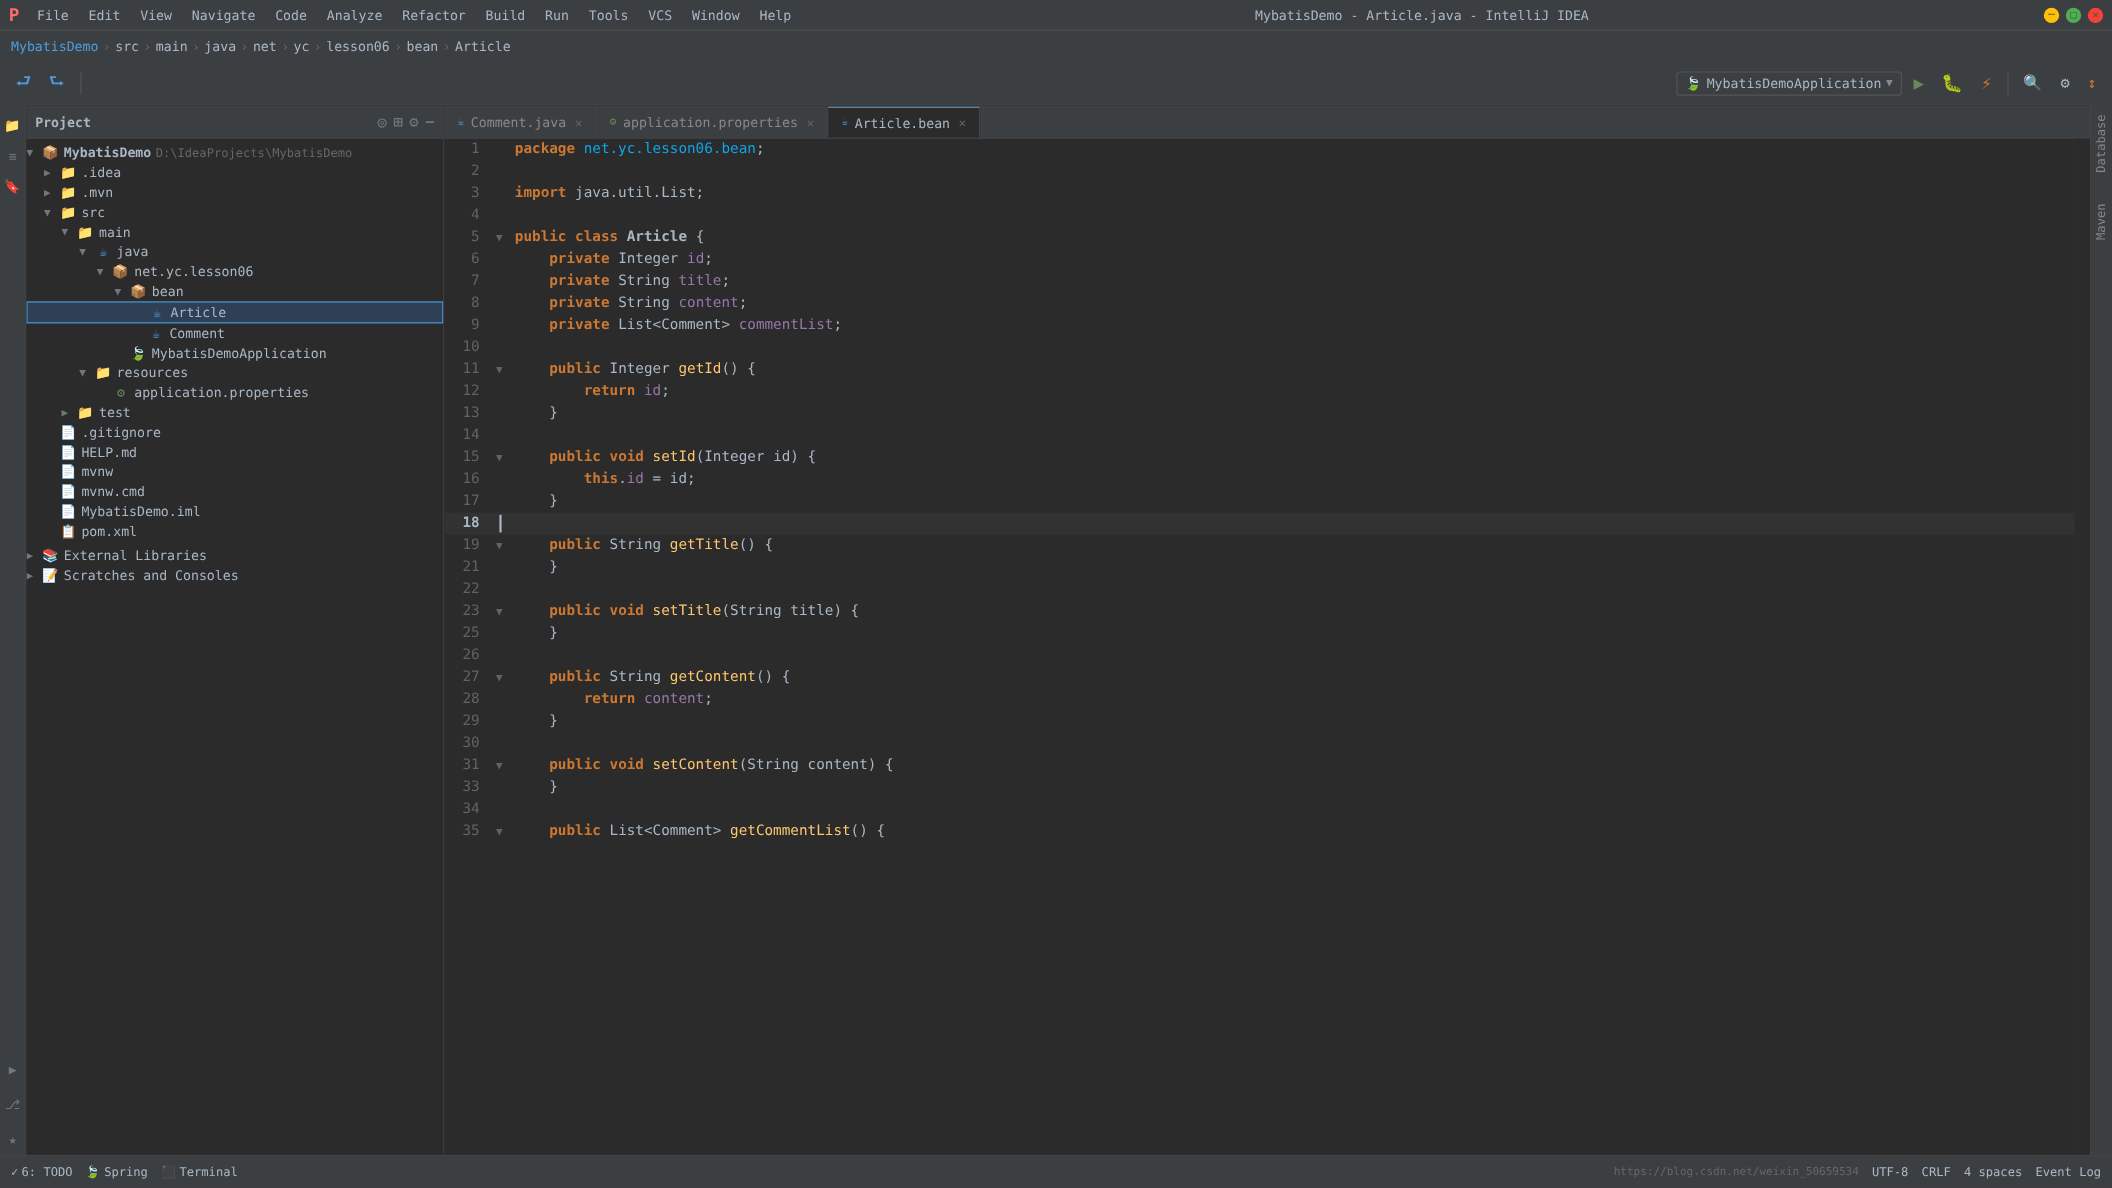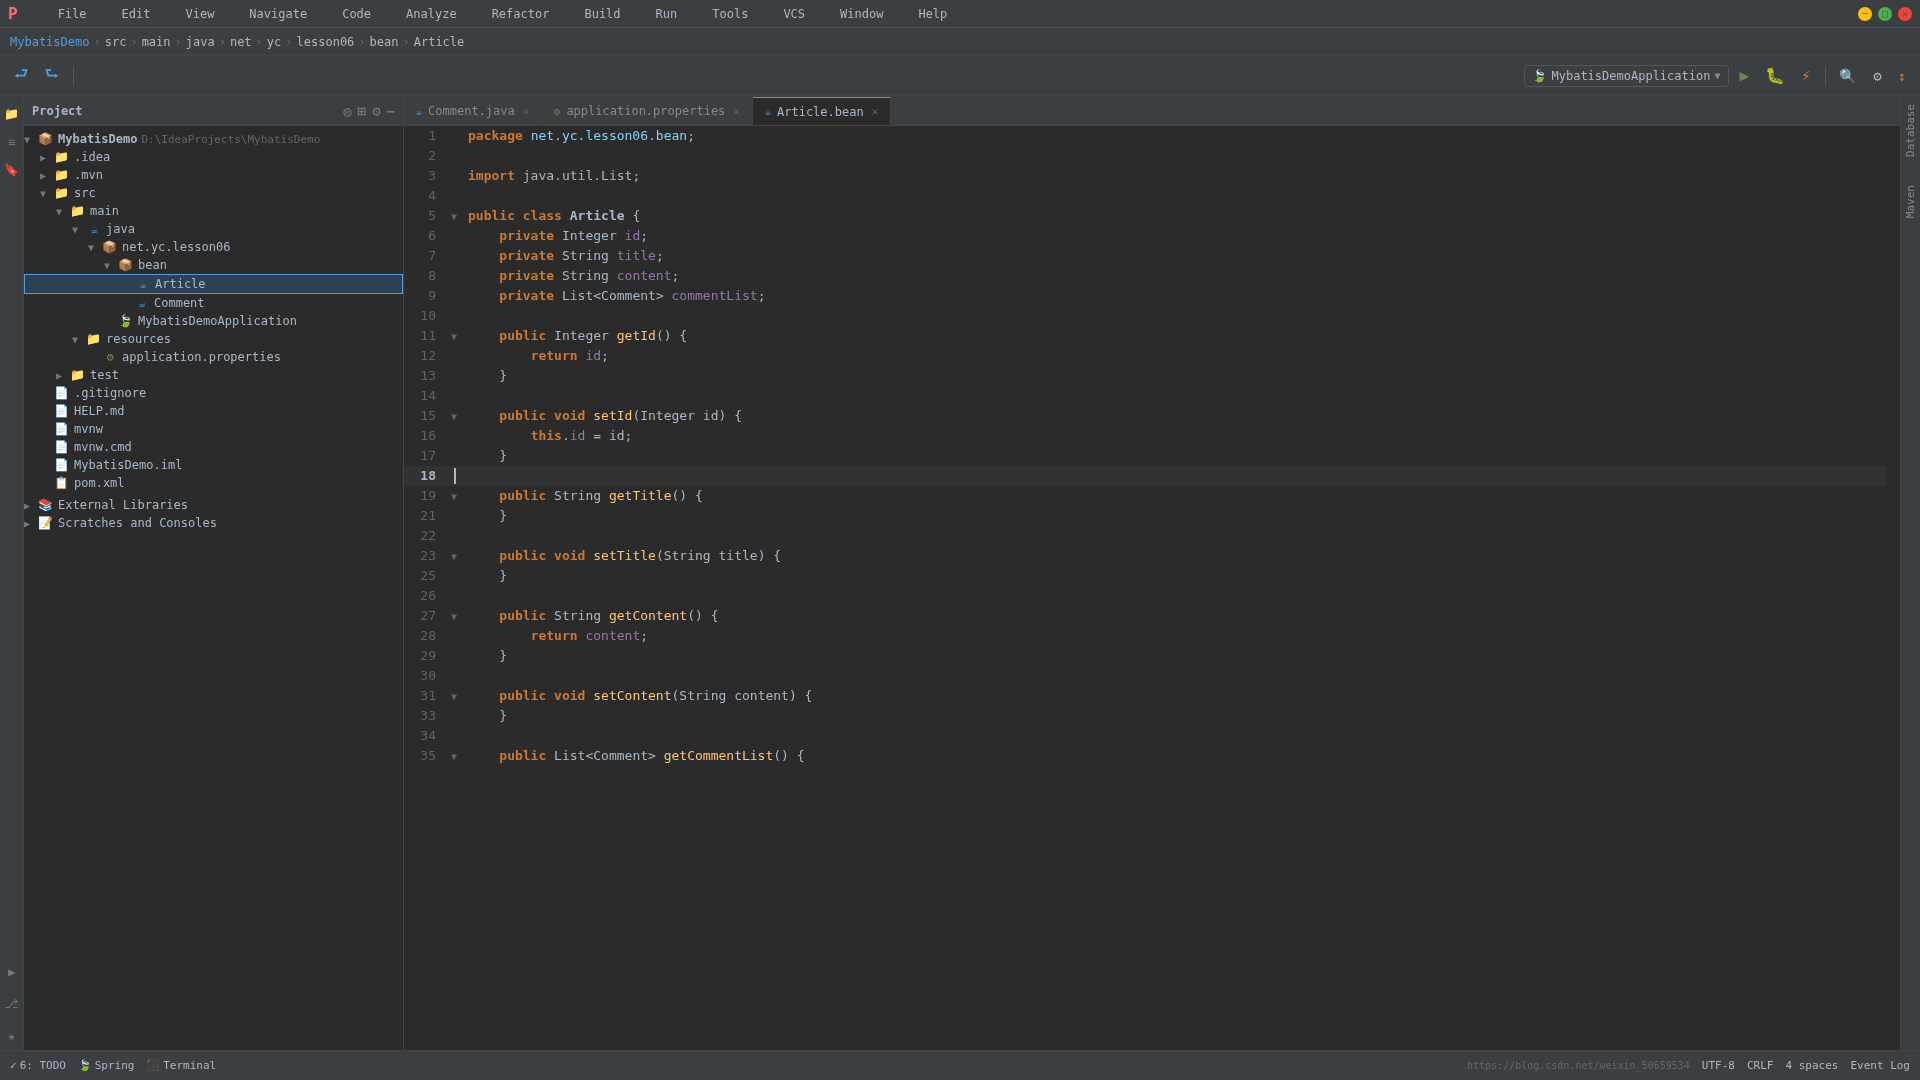--- a/index.html
+++ b/index.html
@@ -1,21 +1,21 @@
 <!DOCTYPE html>
 <html><head>
   <meta charset="utf-8">
   <style>
     * { margin: 0; padding: 0; box-sizing: border-box; }
     body { width: 1920px; height: 1080px; overflow: hidden; font-family: 'Consolas', 'Monaco', monospace; background: #2b2b2b; color: #a9b7c6; font-size: 13px; }
 
     
     #titlebar { height: 28px; background: #3c3f41; display: flex; align-items: center; justify-content: space-between; border-bottom: 1px solid #555; padding: 0 8px; }
     #titlebar-left { display: flex; align-items: center; gap: 8px; }
-    #titlebar-menus { display: flex; gap: 19px; margin-left: 24px; }
+    #titlebar-menus { display: flex; gap: 2px; }
     .menu-item { padding: 2px 8px; font-size: 12px; color: #a9b7c6; cursor: pointer; border-radius: 3px; }
     #titlebar-title { font-size: 12px; color: #a9b7c6; flex: 1; text-align: center; }
     #titlebar-right { display: flex; gap: 6px; align-items: center; }
     .title-btn { width: 14px; height: 14px; border-radius: 50%; cursor: pointer; display: flex; align-items: center; justify-content: center; font-size: 10px; color: #555; }
     .title-btn-min { background: #ffc107; }
     .title-btn-max { background: #4caf50; }
     .title-btn-close { background: #f44336; }
 
     
     #breadcrumb { height: 28px; background: #3c3f41; display: flex; align-items: center; padding: 0 10px; font-size: 12px; color: #a9b7c6; border-bottom: 1px solid #444; gap: 2px; }
@@ -111,20 +111,21 @@
       <span class="menu-item">Analyze</span>
       <span class="menu-item">Refactor</span>
       <span class="menu-item">Build</span>
       <span class="menu-item">Run</span>
       <span class="menu-item">Tools</span>
       <span class="menu-item">VCS</span>
       <span class="menu-item">Window</span>
       <span class="menu-item">Help</span>
     </div>
   </div>
+  <div id="titlebar-title">MybatisDemo - Article.java - IntelliJ IDEA</div>
   <div id="titlebar-right">
     <div class="title-btn title-btn-min">─</div>
     <div class="title-btn title-btn-max">□</div>
     <div class="title-btn title-btn-close">✕</div>
   </div>
 </div>
 
 <div id="breadcrumb">
   <span style="color:#4d9de0;">MybatisDemo</span>
   <span class="breadcrumb-sep">›</span>
@@ -393,21 +394,21 @@
     </div>
 
     <div id="editor" style="font-family:'Consolas','Monaco',monospace;">
       <div id="code-content" style="flex:1; overflow:auto; display:flex;">
 
         <div style="display:flex; flex-direction:column; min-width:100%;">
 
           <div class="line-row">
             <div class="ln">1</div>
             <div class="gutter"></div>
-            <div class="code"><span class="kw">package</span> <span style="color:#7dd3fc;">net.yc.lesson06.bean</span>;</div>
+            <div class="code"><span class="kw">package</span> <span style="color:#0ea5e9;">net.yc.lesson06.bean</span>;</div>
           </div>
 
           <div class="line-row">
             <div class="ln">2</div>
             <div class="gutter"></div>
             <div class="code"></div>
           </div>
 
           <div class="line-row">
             <div class="ln">3</div>

